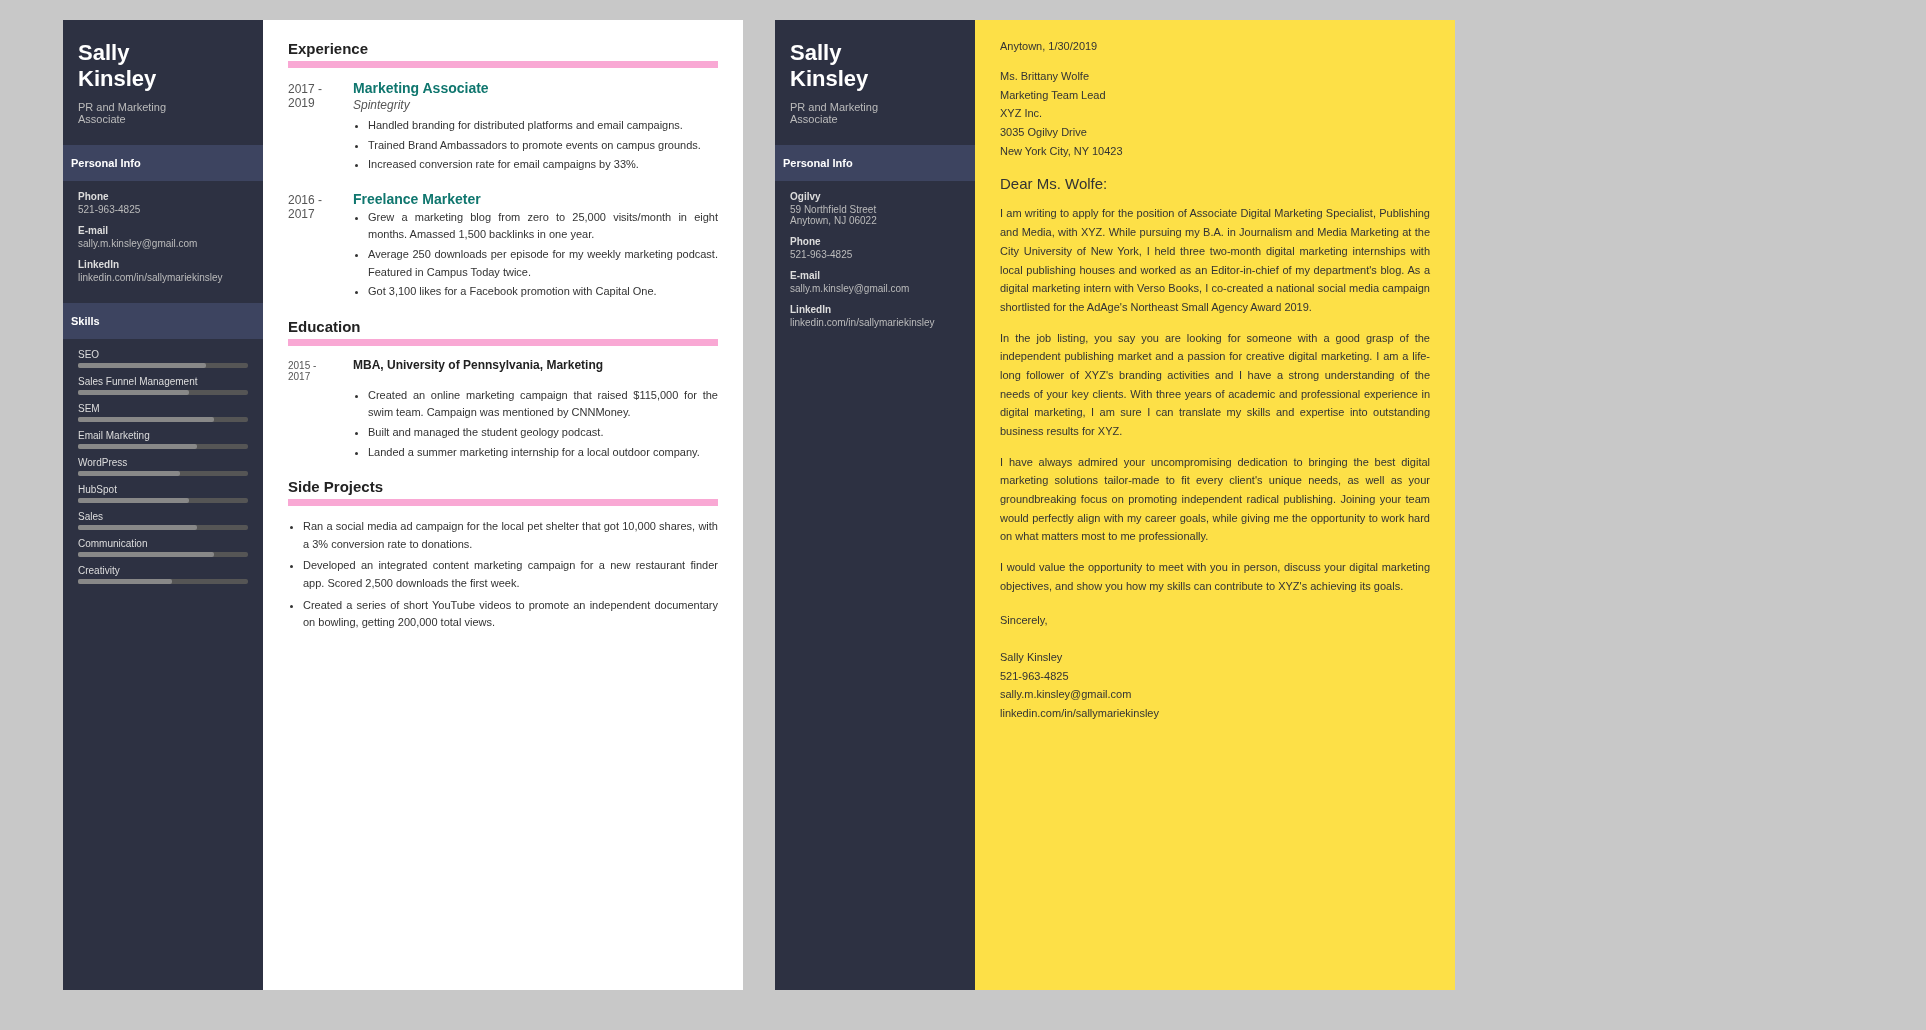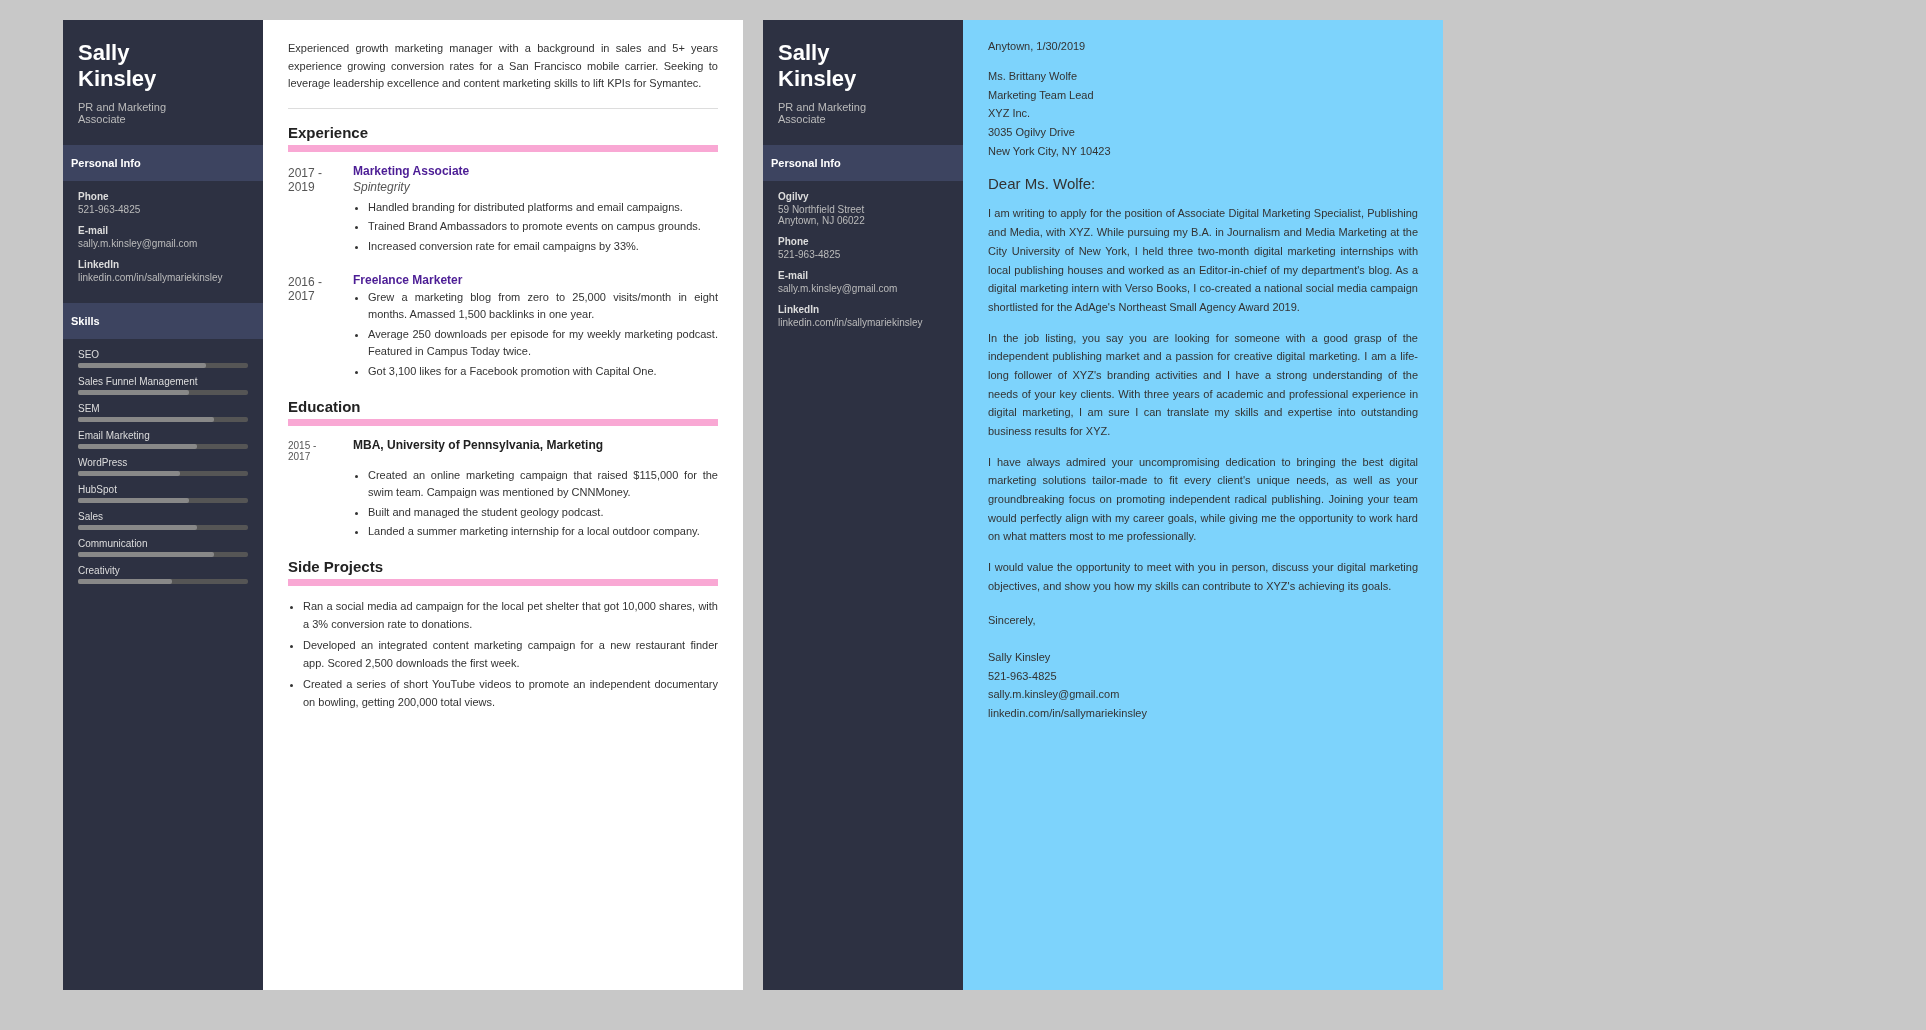--- a/index.html
+++ b/index.html
@@ -8,21 +8,21 @@
       font-family: Arial, sans-serif;
       font-size: 12px;
       display: flex;
       justify-content: center;
       align-items: flex-start;
       min-height: 100vh;
       padding: 20px 10px;
     }
     .documents-container {
       display: flex;
-      gap: 20px;
+      gap: 32px;
       width: 1800px;
       max-width: 100%;
     }
     
     .resume {
       display: flex;
       width: 680px;
       min-height: 970px;
       background: white;
       flex-shrink: 0;
@@ -122,23 +122,23 @@
       width: 65px;
       font-size: 12px;
       color: #555;
       flex-shrink: 0;
       padding-top: 2px;
     }
     .exp-content {
       flex: 1;
     }
     .exp-title {
-      font-size: 12px;
-      font-weight: bold;
-      color: #4c1d95;
+      font-size: 14px;
+      font-weight: bold;
+      color: #0f766e;
       margin-bottom: 2px;
     }
     .exp-company {
       font-size: 12px;
       color: #555;
       font-style: italic;
       margin-bottom: 5px;
     }
     .exp-bullets {
       list-style: disc;
@@ -205,21 +205,21 @@
       margin-bottom: 8px;
     }
     .cl-sidebar .title {
       font-size: 11px;
       color: #bbb;
       margin-bottom: 20px;
     }
     .cl-main {
       flex: 1;
       padding: 20px 25px;
-      background: #7dd3fc;
+      background: #fde047;
     }
     .cl-date {
       font-size: 11px;
       color: #333;
       margin-bottom: 15px;
     }
     .cl-recipient {
       font-size: 11px;
       color: #333;
       line-height: 1.7;
@@ -324,21 +324,20 @@
     <div class="skill-name">Creativity</div>
     <div class="skill-bar-bg">
       <div class="skill-bar-fill" style="width:55%"></div>
     </div>
   </div>
           </div>
       </div>
     </div>
 
     <div class="resume-main">
-      <div class="resume-summary">Experienced growth marketing manager with a background in sales and 5+ years experience growing conversion rates for a San Francisco mobile carrier. Seeking to leverage leadership excellence and content marketing skills to lift KPIs for Symantec.</div>
 
       <div class="section-header">Experience</div>
 
       <div id="experience-container">
           <div class="experience-item">
     <div class="exp-dates">2017 -<br>2019</div>
     <div class="exp-content">
       <div class="exp-title">Marketing Associate</div>
       <div class="exp-company">Spintegrity</div>
       <ul class="exp-bullets">

